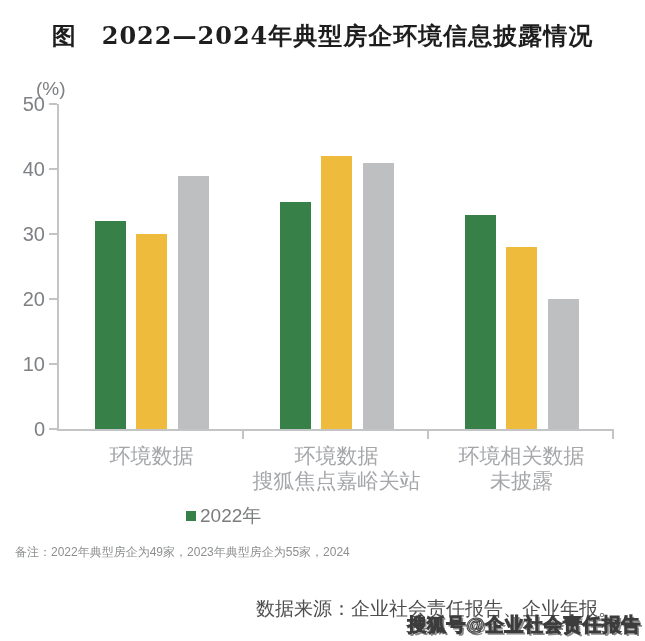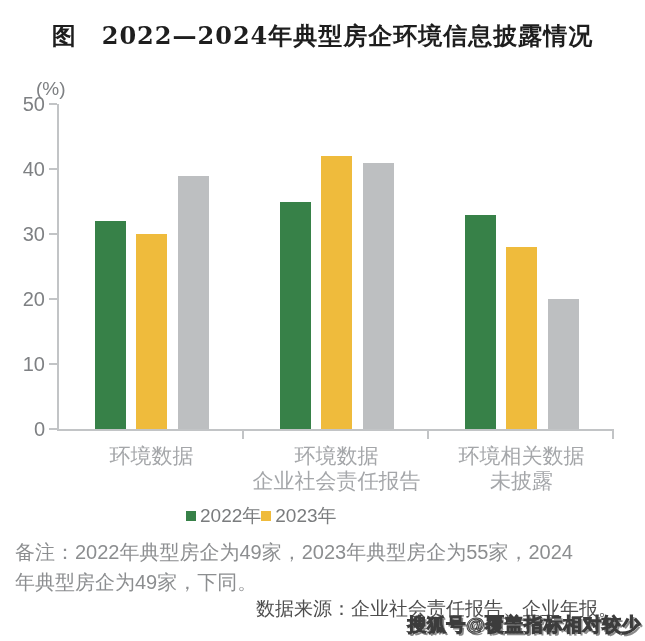--- a/index.html
+++ b/index.html
@@ -54,21 +54,21 @@
   }
   .legend{
     position:absolute;left:186px;top:503px;
     display:flex;flex-direction:row;align-items:center;gap:0;
   }
   .legend-item{display:flex;align-items:center;}
   .legend-swatch{width:10px;height:10px;margin-right:4px;display:inline-block;}
   .legend-label{font-size:19px;color:#7a7c7e;}
   .footnote{
     position:absolute;left:15px;top:537px;width:625px;
-    font-size:20px;line-height:30px;
+    font-size:12px;line-height:30px;
     color:#8c8e90;
   }
   .source-line{
     position:absolute;left:256px;top:596px;
     font-family:"DejaVu Serif", serif;
     font-size:19px;color:#4d4d4d;
   }
   .watermark{
     position:absolute;right:4px;top:612px;
     font-size:19px;font-weight:bold;
@@ -105,42 +105,37 @@
       <div class="bar" style="left: 77px; height: 195px; background: rgb(239, 187, 60);"></div>
       <div class="bar" style="left: 118.5px; height: 253.5px; background: rgb(189, 191, 193);"></div>
       <div class="category-label" style="left: -17.5px;">
         <div>环境数据</div>
       </div>
       <div class="bar" style="left: 220.5px; height: 227.5px; background: rgb(55, 129, 72);"></div>
       <div class="bar" style="left: 262px; height: 273px; background: rgb(239, 187, 60);"></div>
       <div class="bar" style="left: 303.5px; height: 266.5px; background: rgb(189, 191, 193);"></div>
       <div class="category-label" style="left: 167.5px;">
         <div>环境数据</div>
-        <div>企业社会责任报告</div>
+        <div>搜狐焦点嘉峪关站</div>
       </div>
       <div class="bar" style="left: 405.5px; height: 214.5px; background: rgb(55, 129, 72);"></div>
       <div class="bar" style="left: 447px; height: 182px; background: rgb(239, 187, 60);"></div>
       <div class="bar" style="left: 488.5px; height: 130px; background: rgb(189, 191, 193);"></div>
       <div class="category-label" style="left: 352.5px;">
         <div>环境相关数据</div>
         <div>未披露</div>
       </div>
     </div>
 
   <div class="legend">
       <div class="legend-item">
         <span class="legend-swatch" style="background: rgb(55, 129, 72);"></span>
         <span class="legend-label">2022年</span>
       </div>
-      <div class="legend-item">
-        <span class="legend-swatch" style="background: rgb(239, 187, 60);"></span>
-        <span class="legend-label">2023年</span>
-      </div>
     </div>
 
   <div class="footnote">
     <div>备注：2022年典型房企为49家，2023年典型房企为55家，2024</div>
-    <div>年典型房企为49家，下同。</div>
   </div>
 
   <div class="source-line">数据来源：企业社会责任报告、企业年报。</div>
-  <div class="watermark">搜狐号@覆盖指标相对较少</div>
+  <div class="watermark">搜狐号@企业社会责任报告</div>
 </div>
 
 </body></html>

